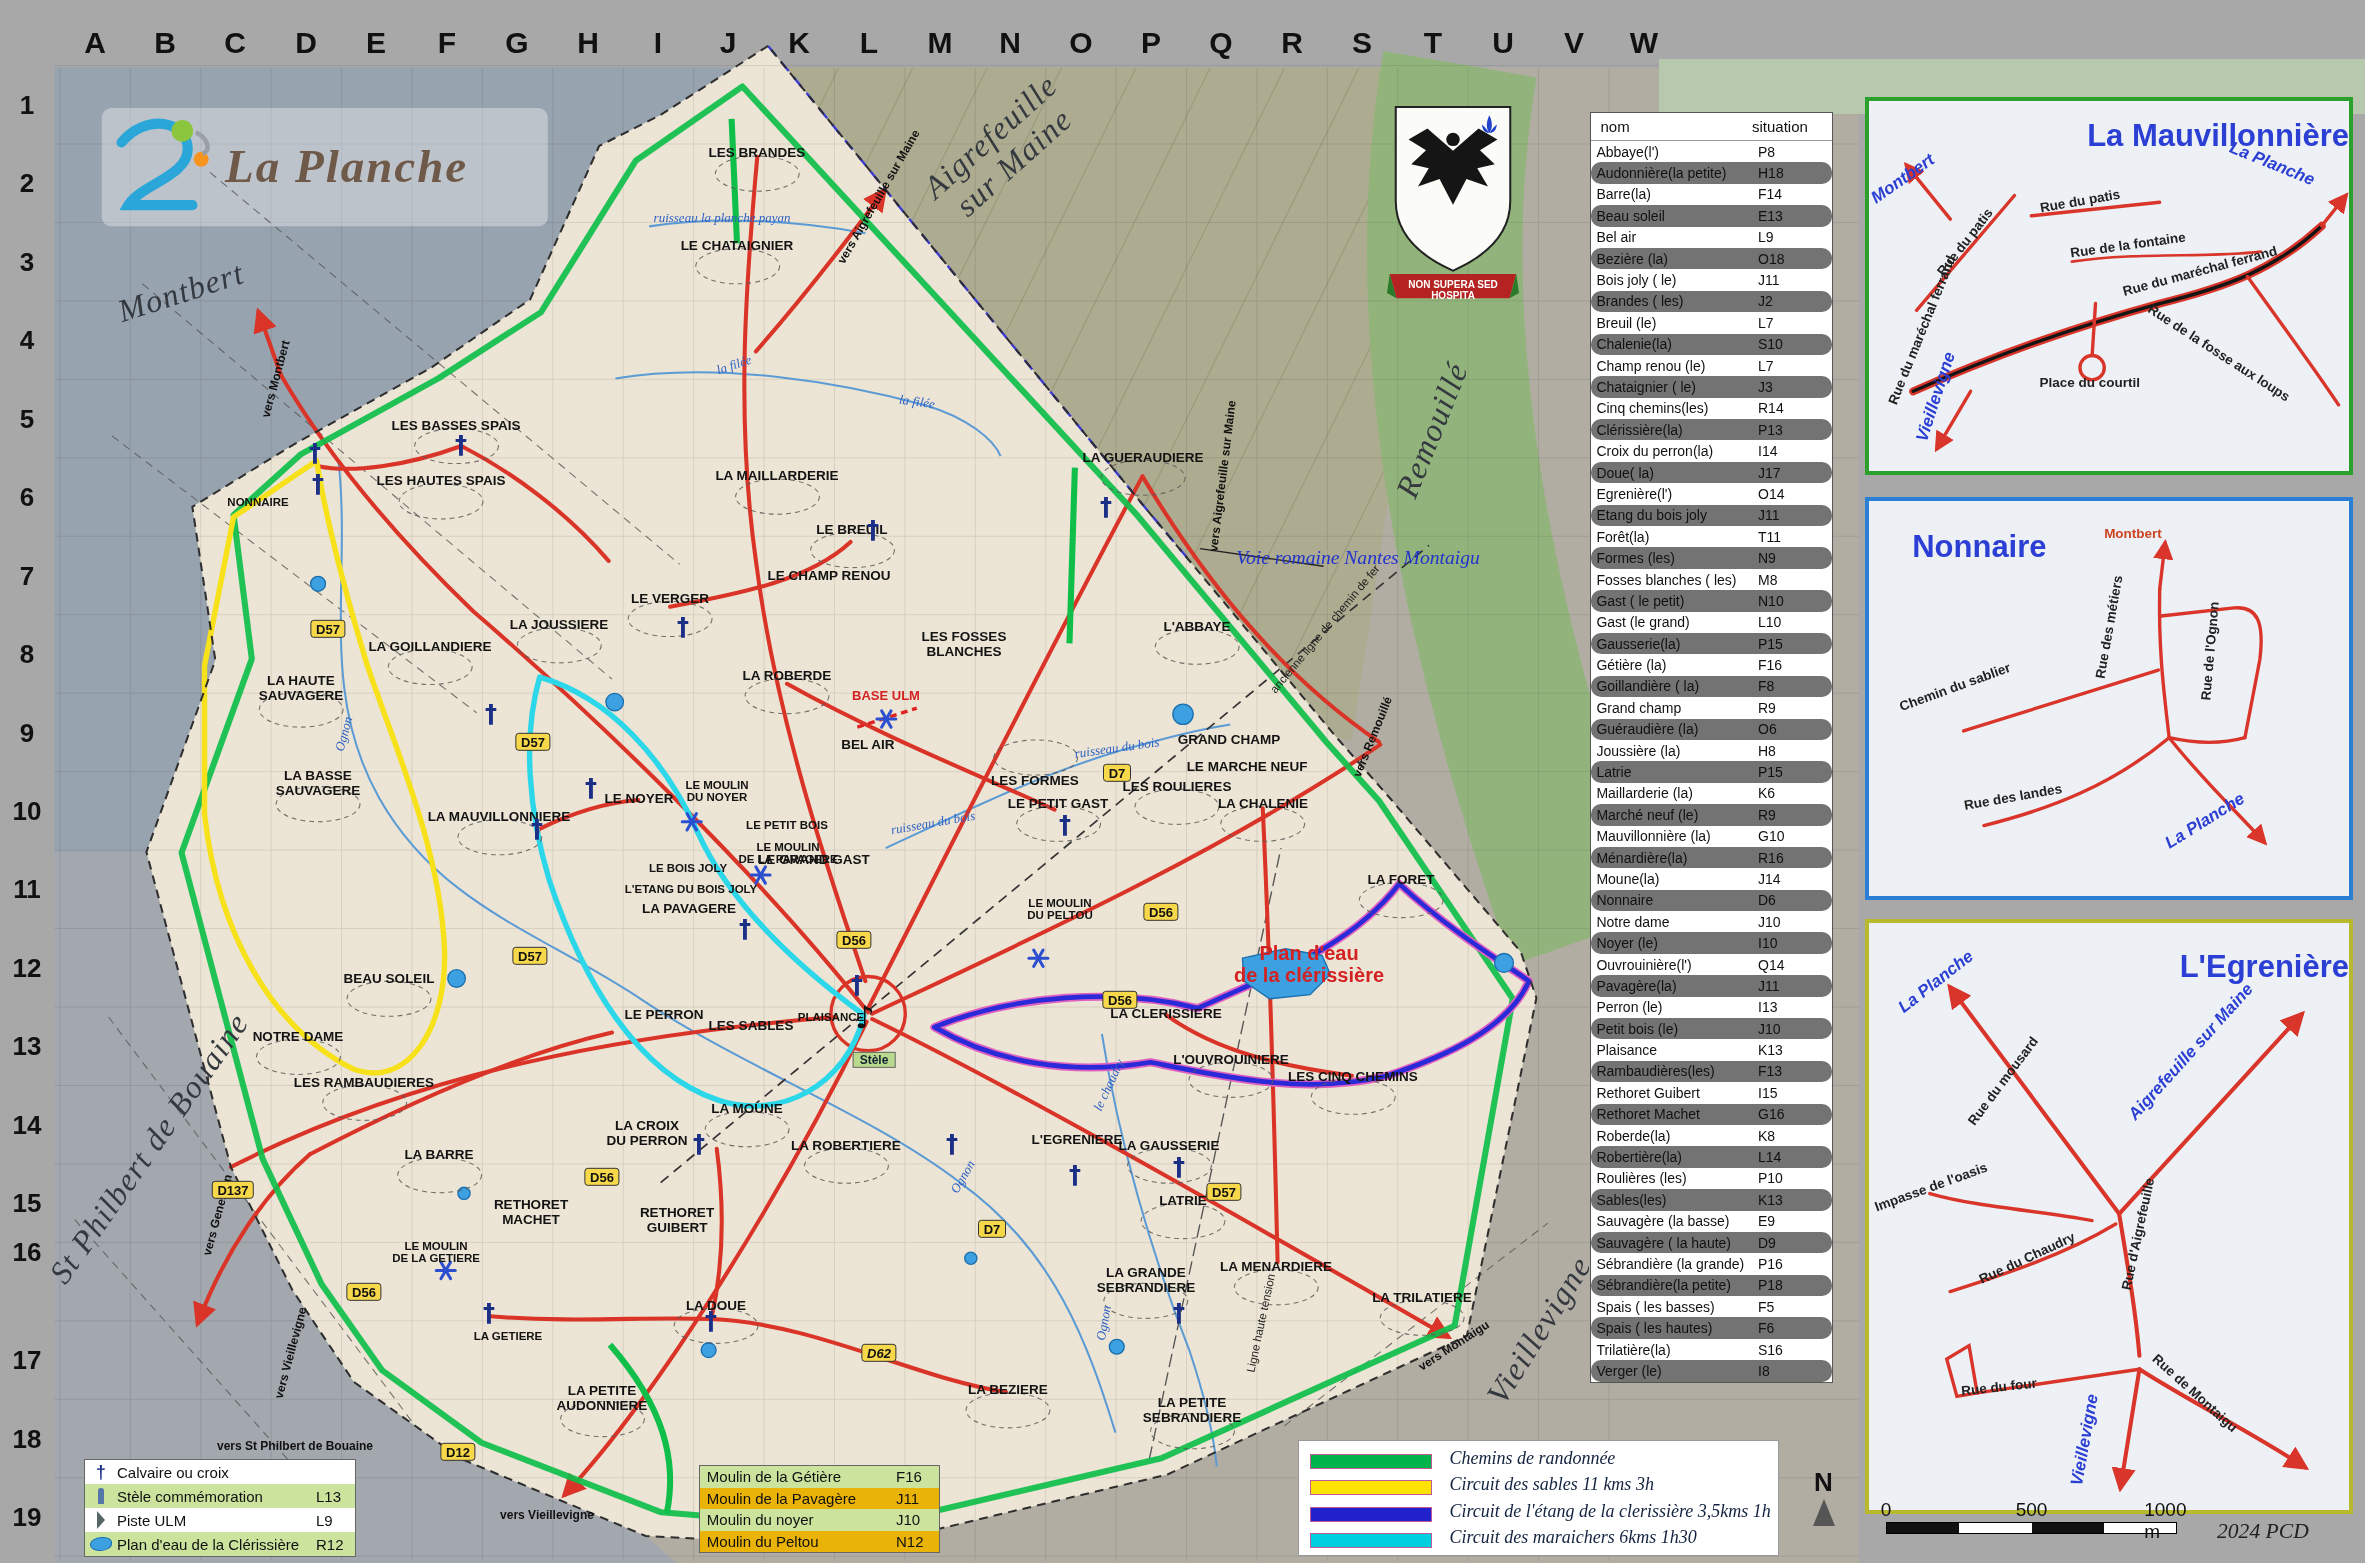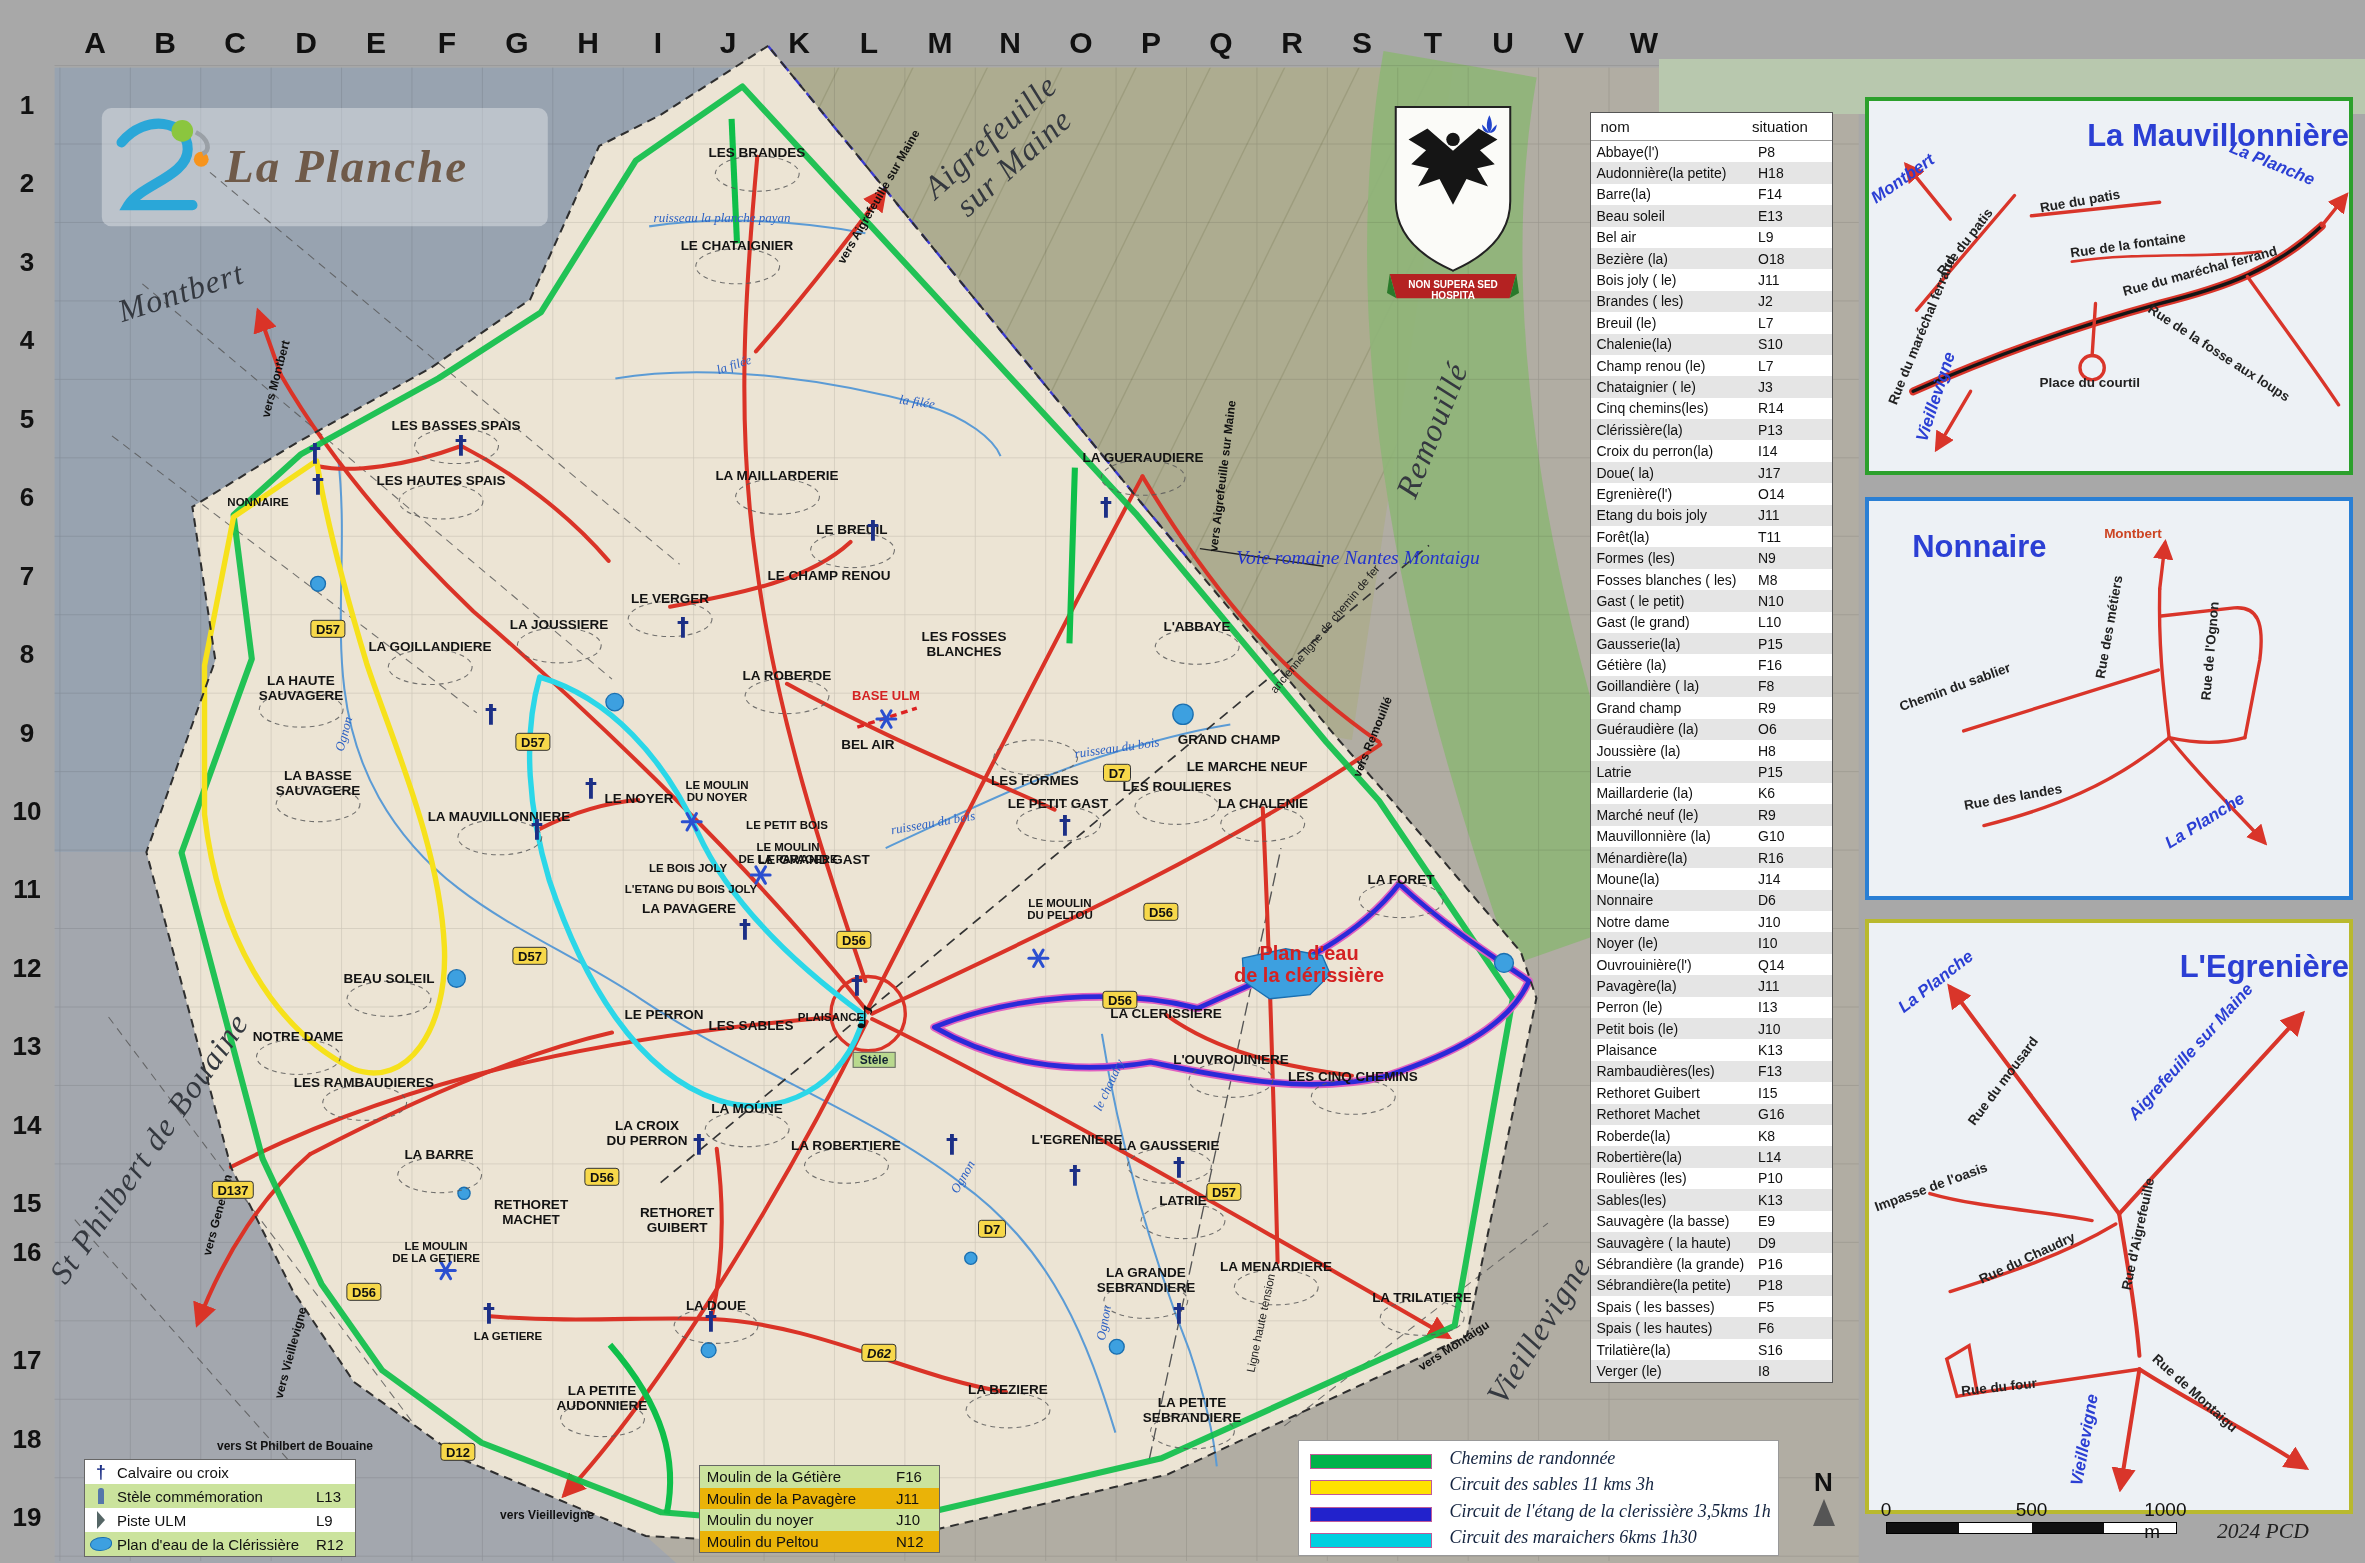--- a/index.html
+++ b/index.html
@@ -33,21 +33,21 @@
   
   .crest{position:absolute;left:1387px;top:100px;width:132px;height:200px;}
   .crest .motto{position:absolute;left:0;top:174px;width:132px;text-align:center;
                 font:bold 10px "Liberation Sans",sans-serif;color:#fff;padding-top:5.4px;}
   
   .index-table{position:absolute;left:1590px;top:112px;width:241px;background:#fff;border:1.4px solid #555;}
   .it-head{display:flex;height:27px;align-items:center;font-size:15px;color:#111;border-bottom:0.7px solid #999;}
   .it-head .it-n{flex:1;padding-left:9.5px;}
   .it-head .it-s{width:80px;}
   .it-row{display:flex;height:21.4px;align-items:center;font-size:14px;color:#111;}
-  .it-row.alt{background:#e5e5e5;}
+  .it-row.alt{background:#737373;border-radius:10px;}
   .it-row .it-n{flex:1;padding-left:5.4px;white-space:nowrap;overflow:hidden;}
   .it-row .it-s{width:74px;}
   
   .inset{position:absolute;left:1865px;width:488px;background:#edf1f5;box-sizing:border-box;}
   .inset1{top:97px;height:378px;border:4px solid #2ca02c;}
   .inset2{top:497px;height:403px;border:4px solid #2a7fd4;}
   .inset3{top:919px;height:595px;border:4px solid #b9b92e;}
   .inset svg{position:absolute;left:0;top:0;}
   .inset-title{position:absolute;top:4.5%;width:100%;text-align:right;
                font:bold 31px "Liberation Sans",sans-serif;color:#2b3fd4;}

